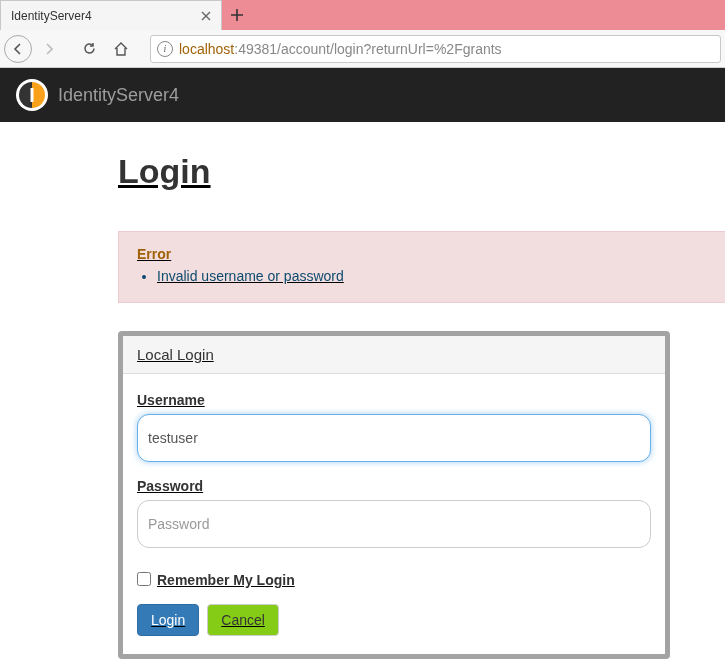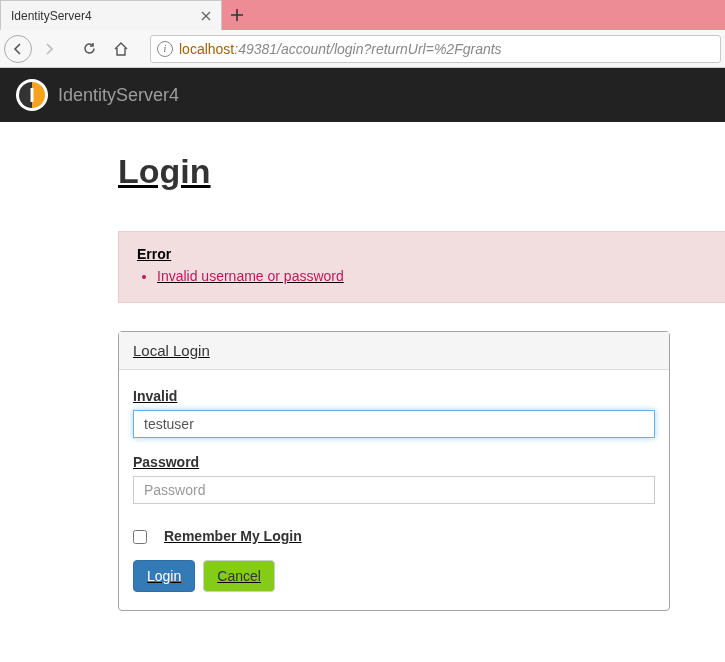--- a/index.html
+++ b/index.html
@@ -13,57 +13,57 @@
     .new-tab { width: 30px; display: flex; align-items: center; justify-content: center; color: #333; cursor: pointer; font-size: 18px; }
 
     .nav-bar { display: flex; align-items: center; height: 38px; background: #f7f7f7; border-bottom: 1px solid #ccc; padding: 0 4px; gap: 2px; }
     .nav-btn { width: 30px; height: 30px; display: flex; align-items: center; justify-content: center; color: #555; cursor: pointer; border-radius: 4px; }
     .nav-btn.circled { border: 1px solid #aaa; border-radius: 50%; width: 28px; height: 28px;}
     .nav-btn.disabled { color: #bbb; cursor: default; }
     .spacer-sm { width: 6px; }
     .url-wrap { flex: 1; display: flex; align-items: center; height: 28px; border: 1px solid #c8c8c8; border-radius: 3px; background: #fff; margin-left: 12px; padding: 0 6px; gap: 6px; font-size: 14px; }
     .url-info { width: 16px; height: 16px; border: 1px solid #888; border-radius: 50%; display: flex; align-items: center; justify-content: center; font-size: 10px; color: #666; font-style: italic; font-family: Georgia, serif; }
     .url-host { color: #a16207; }
-    .url-path { color: #888; font-style: italic; }
+    .url-path { color: #888; }
 
     
     .brand-bar { background: #222; height: 54px; display: flex; align-items: center; padding: 0 16px; gap: 10px; }
     .brand-logo { width: 32px; height: 32px; border-radius: 50%; background: #fff; display: flex; align-items: center; justify-content: center; }
     .brand-name { color: #9d9d9d; font-size: 18px; }
 
     
     .content { padding: 30px 0 0 118px; text-decoration: underline; }
     h1.page-title { font-size: 34px; color: #333; font-weight: 600; margin-bottom: 40px; }
 
     .alert-error {
       width: 607px; background: #f2dede; border: 1px solid #ebccd1; border-right: none;
       padding: 14px 18px 18px; margin-bottom: 28px;
     }
-    .alert-error .title { color: #000000; font-weight: 700; font-size: 14px; margin-bottom: 6px; }
+    .alert-error .title { color: #a16207; font-weight: 700; font-size: 14px; margin-bottom: 6px; }
     .alert-error ul { padding-left: 20px; }
-    .alert-error li { color: #be185d; font-size: 14px; }
+    .alert-error li { color: #0c4a6e; font-size: 14px; }
 
-    .panel { width: 552px; border: 1px solid #a3a3a3; border-radius: 4px; overflow: visible; }
+    .panel { width: 552px; border: 5px solid #a3a3a3; border-radius: 4px; overflow: visible; }
     .panel-heading { background: #f5f5f5; border-bottom: 1px solid #ddd; padding: 10px 14px; color: #333; font-size: 15px; }
     .panel-body { padding: 18px 14px; }
 
     .form-group { margin-bottom: 16px; }
     .form-label { display: block; font-weight: 700; font-size: 14px; color: #333; margin-bottom: 6px; }
     .form-control {
-      width: 100%; height: 28px; border: 1px solid #ccc; border-radius: 0;
+      width: 100%; height: 48px; border: 1px solid #ccc; border-radius: 12px;
       padding: 4px 10px; font-size: 14px; color: #555; background: #fff;
     }
     .form-control::placeholder { color: #999; }
     .form-control.focused {
       border-color: #66afe9;
       box-shadow: 0 0 6px rgba(102,175,233,.6);
       outline: none;
     }
 
-    .checkbox-row { display: flex; align-items: flex-end; gap: 17px; margin: 24px 0 16px; }
+    .checkbox-row { display: flex; align-items: flex-start; gap: 6px; margin: 24px 0 16px; }
     .checkbox-row input { width: 14px; height: 14px; }
     .checkbox-row label { font-weight: 700; font-size: 14px; color: #333; }
 
     .btn-row { display: flex; gap: 8px; }
     .btn { padding: 7px 13px; font-size: 14px; border-radius: 4px; cursor: pointer; border: 1px solid transparent; }
     .btn-primary { background: #337ab7; border-color: #2e6da4; color: #fff; }
     .btn-default { background: #84cc16; border-color: #ccc; color: #333; }
   </style>
 </head>
 <body>
@@ -132,21 +132,21 @@
     <div class="title">Error</div>
     <ul>
       <li>Invalid username or password</li>
     </ul>
   </div>
 
   <div class="panel">
     <div class="panel-heading">Local Login</div>
     <div class="panel-body">
       <div class="form-group">
-        <label class="form-label">Invalid</label>
+        <label class="form-label">Username</label>
         <input class="form-control focused" type="text" value="testuser" style="">
       </div>
       <div class="form-group">
         <label class="form-label">Password</label>
         <input class="form-control" type="password" placeholder="Password" style="">
       </div>
       <div class="checkbox-row">
         <input type="checkbox" style="">
         <label>Remember My Login</label>
       </div>

